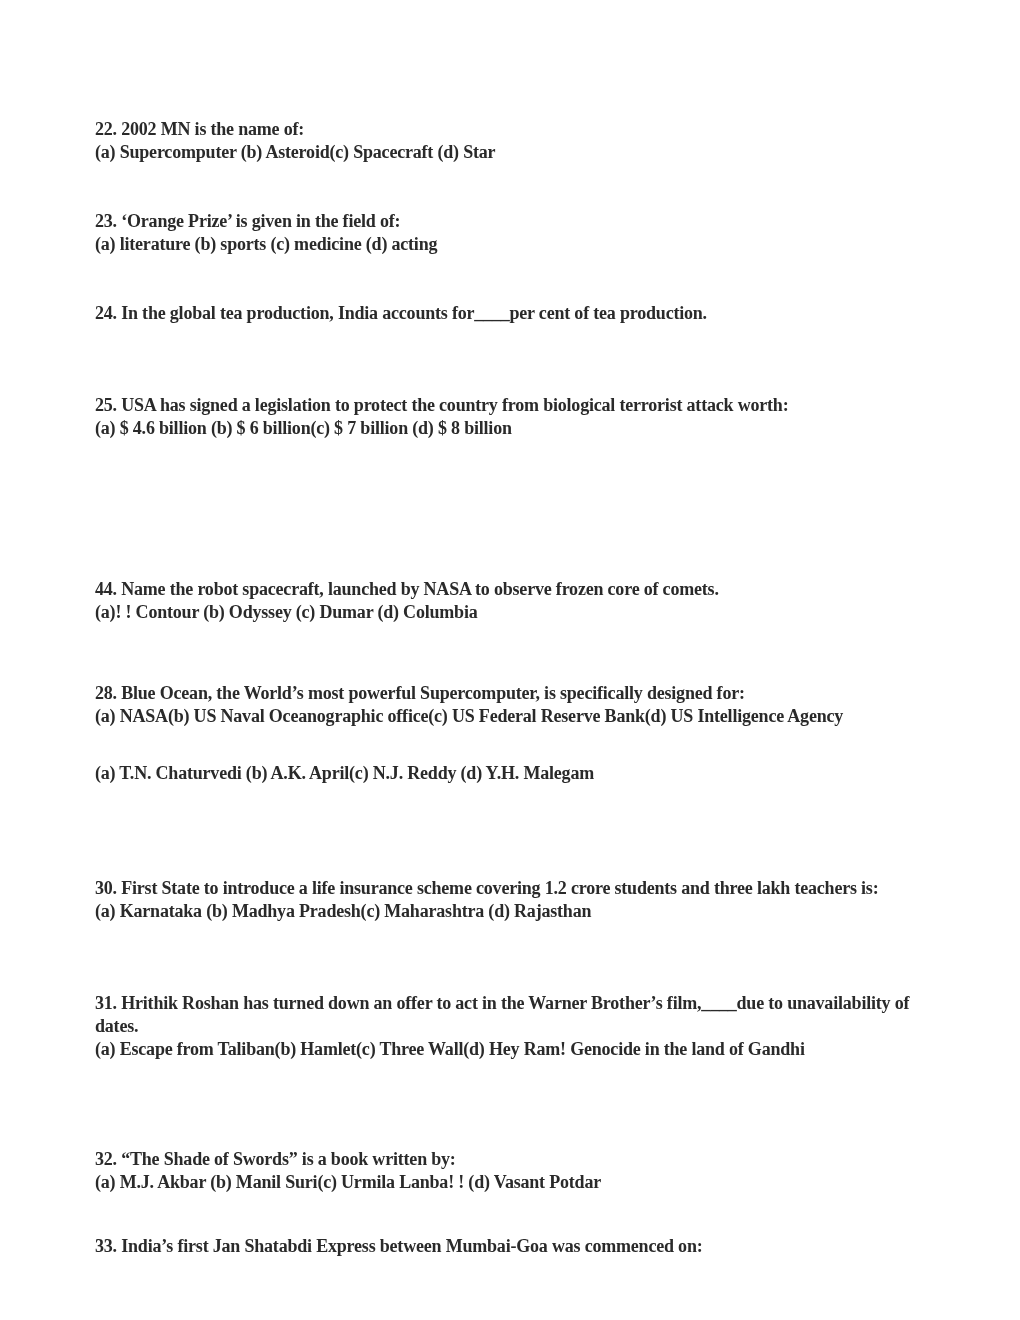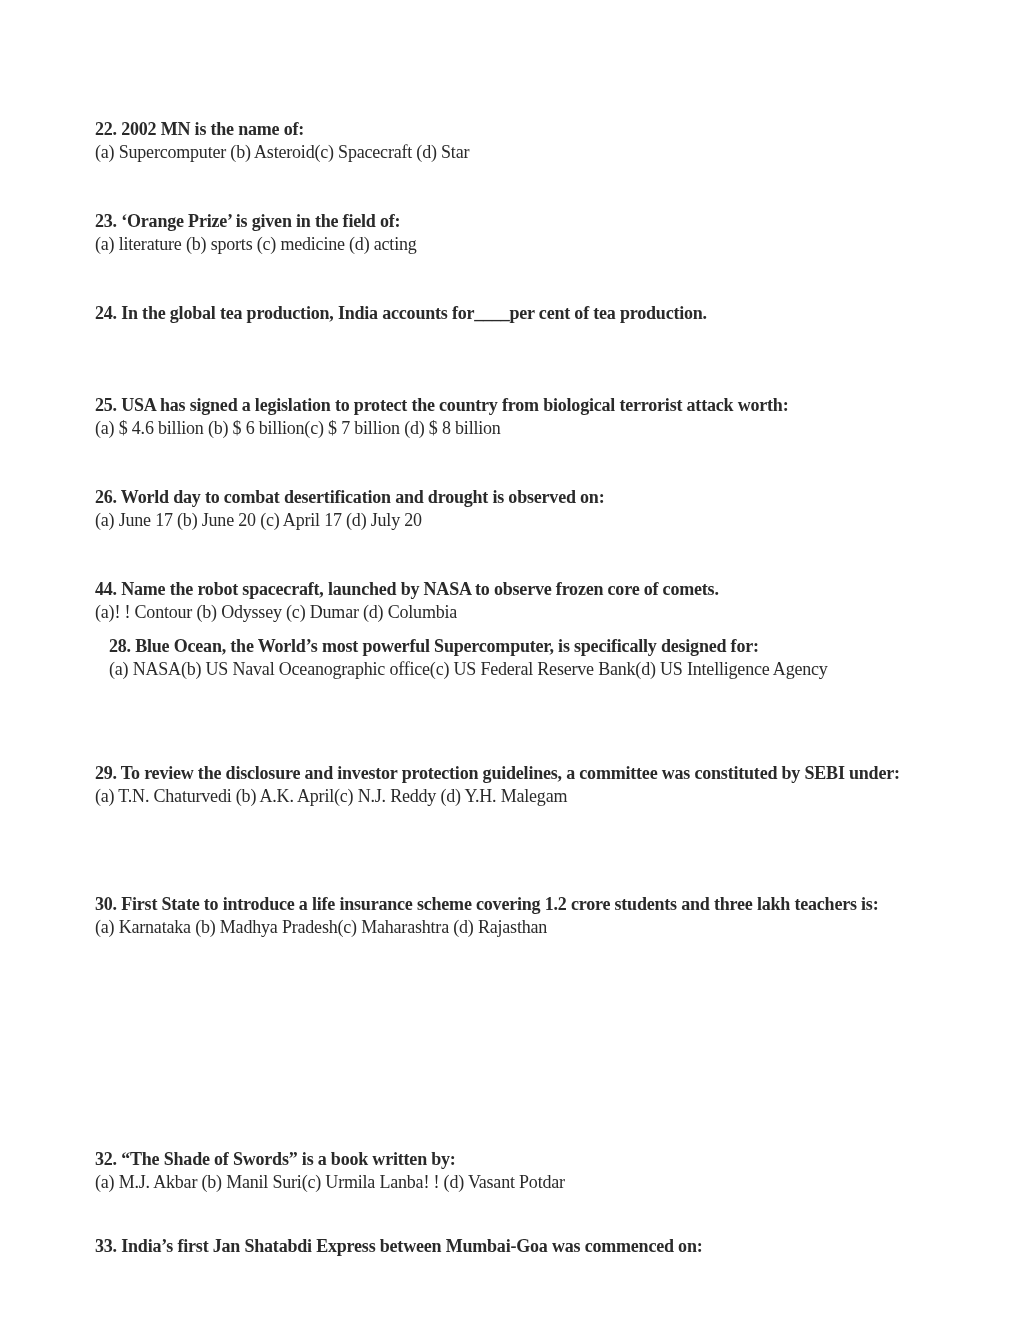--- a/index.html
+++ b/index.html
@@ -29,21 +29,21 @@
       font-size: 18px;
       line-height: 23px;
     }
     .q-text {
       font-weight: bold;
       display: block;
       letter-spacing: -0.2px;
     }
     .q-options {
       display: block;
-      font-weight: normal;
+      font-weight: bold;
       letter-spacing: -0.2px;
     }
   </style>
 </head>
 <body>
 
 <div class="page">
 
   <div class="question" style="top:118px;">
     <span class="q-text">22. 2002 MN is the name of:</span>
@@ -57,45 +57,44 @@
 
   <div class="question" style="top:302px;">
     <span class="q-text">24. In the global tea production, India accounts for____per cent of tea production.</span>
   </div>
 
   <div class="question" style="top:394px;">
     <span class="q-text">25. USA has signed a legislation to protect the country from biological terrorist attack worth:</span>
     <span class="q-options">(a) $ 4.6 billion (b) $ 6 billion(c) $ 7 billion (d) $ 8 billion</span>
   </div>
 
-  <div class="question" style="top:486px;">
-    <span class="q-text">26. World day to combat desertification and drought is observed on:</span>
-    <span class="q-options">(a) June 17 (b) June 20 (c) April 17 (d) July 20</span>
-  </div>
 
   <div class="question" style="top:578px;">
     <span class="q-text">44. Name the robot spacecraft, launched by NASA to observe frozen core of comets.</span>
     <span class="q-options">(a)! ! Contour (b) Odyssey (c) Dumar (d) Columbia</span>
   </div>
 
-  <div class="question" style="top:635px;margin-left:14px;">
+  <div class="question" style="top:682px;">
     <span class="q-text">28. Blue Ocean, the World’s most powerful Supercomputer, is specifically designed for:</span>
     <span class="q-options">(a) NASA(b) US Naval Oceanographic office(c) US Federal Reserve Bank(d) US Intelligence Agency</span>
   </div>
 
   <div class="question" style="top:762px;">
-    <span class="q-text">29. To review the disclosure and investor protection guidelines, a committee was constituted by SEBI under:</span>
     <span class="q-options">(a) T.N. Chaturvedi (b) A.K. April(c) N.J. Reddy (d) Y.H. Malegam</span>
   </div>
 
-  <div class="question" style="top:877px;margin-top:16px;">
+  <div class="question" style="top:877px;">
     <span class="q-text">30. First State to introduce a life insurance scheme covering 1.2 crore students and three lakh teachers is:</span>
     <span class="q-options">(a) Karnataka (b) Madhya Pradesh(c) Maharashtra (d) Rajasthan</span>
   </div>
 
+  <div class="question" style="top:992px;">
+    <span class="q-text">31. Hrithik Roshan has turned down an offer to act in the Warner Brother’s film,____due to unavailability of dates.</span>
+    <span class="q-options">(a) Escape from Taliban(b) Hamlet(c) Three Wall(d) Hey Ram! Genocide in the land of Gandhi</span>
+  </div>
 
   <div class="question" style="top:1107px;margin-top:41px;">
     <span class="q-text">32. “The Shade of Swords” is a book written by:</span>
     <span class="q-options">(a) M.J. Akbar (b) Manil Suri(c) Urmila Lanba! ! (d) Vasant Potdar</span>
   </div>
 
   <div class="question" style="top:1199px;margin-top:36px;">
     <span class="q-text">33. India’s first Jan Shatabdi Express between Mumbai-Goa was commenced on:</span>
   </div>
 

